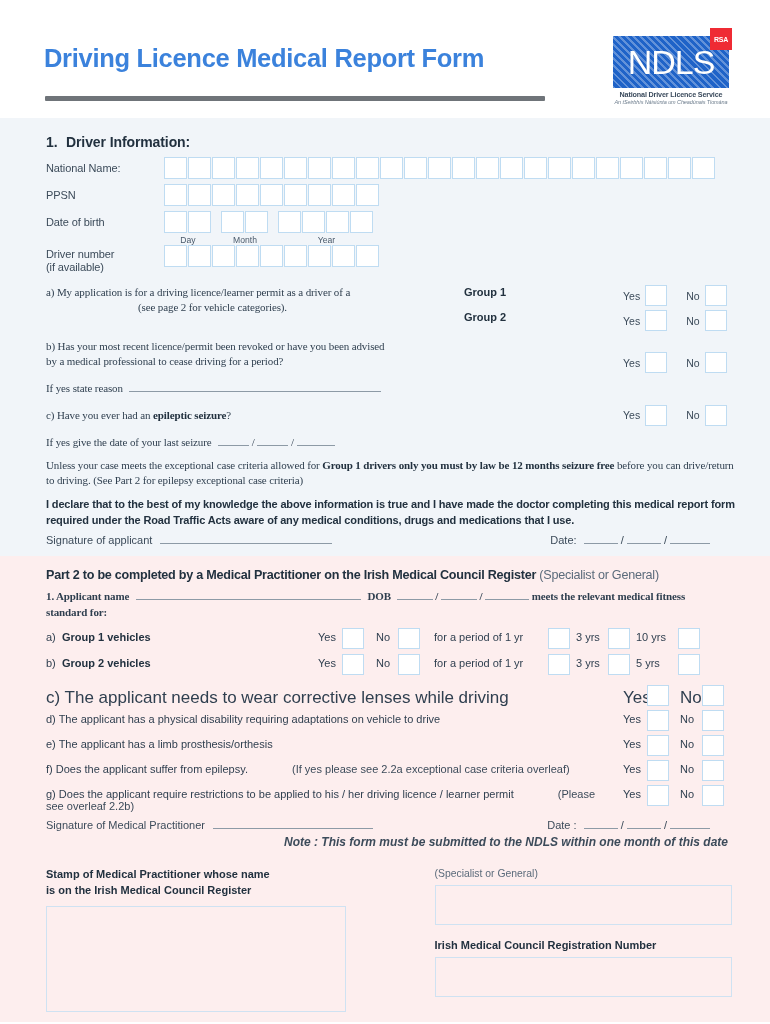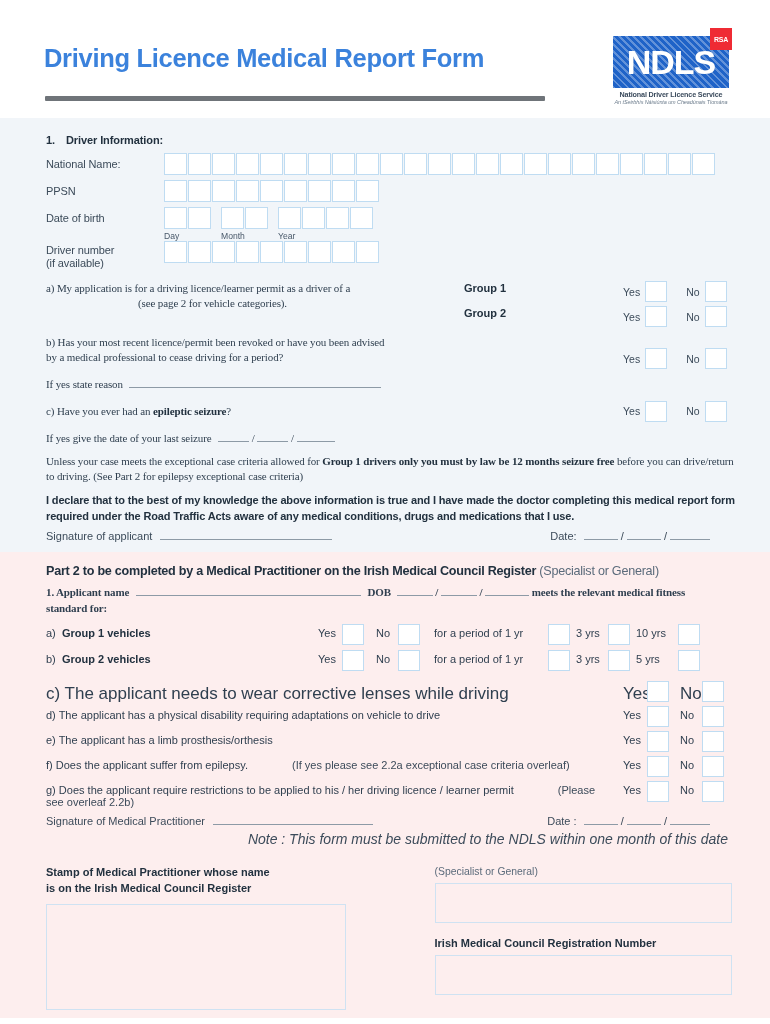--- a/index.html
+++ b/index.html
@@ -30,66 +30,66 @@
     background: #ef2b34; color: #ffffff; font-size: 7px; font-weight: bold;
     display: flex; align-items: center; justify-content: center; letter-spacing: -0.2px;
   }
   .logo-box {
     position: absolute; left: 8px; top: 8px; width: 116px; height: 52px;
     background: #1f63c8;
     background-image: repeating-linear-gradient(45deg, rgba(255,255,255,.30) 0 2px, rgba(255,255,255,0) 2px 5px);
     display: flex; align-items: center; justify-content: center;
   }
   .logo-text {
-    color: #ffffff; font-size: 34px; font-weight: bold; letter-spacing: -1px;
+    color: #ffffff; font-size: 34px; font-weight: normal; letter-spacing: -1px;
     line-height: 1; text-shadow: 0 0 1px rgba(0,0,0,.15); text-align: right;
   }
   .logo-sub1 {
     position: absolute; left: 8px; top: 62px; width: 116px; text-align: center;
     font-size: 7.2px; font-weight: bold; color: #3a4a5c; letter-spacing: -0.15px;
   }
   .logo-sub2 {
     position: absolute; left: 4px; top: 71px; width: 124px; text-align: center;
     font-size: 5.5px; font-style: italic; color: #6d7d8d; letter-spacing: -0.1px;
   }
 
   
   .part1 { background: #f1f5f9; padding: 16px 38px 10px 46px; }
   .part2 { background: #fdeeee; padding: 12px 38px 8px 46px; height: 466px; position: relative; }
 
   .part-head { font-size: 12.6px; font-weight: bold; color: #22313f; margin-bottom: 7px; letter-spacing: -0.25px; }
   .part-head .light { font-weight: normal; color: #5b6b7b; }
-  .sub-head { font-size: 11px; font-weight: bold; color: #22313f; margin-bottom: 4px; letter-spacing: -0.1px; }
+  .sub-head { font-size: 14px; font-weight: bold; color: #22313f; margin-bottom: 4px; letter-spacing: -0.1px; }
   .sub-head .num { display: inline-block; width: 20px; }
 
   
   .field-row { display: flex; align-items: center; height: 27px; }
   .field-label { width: 118px; flex: 0 0 118px; font-size: 11px; color: #3c4b5a; letter-spacing: -0.1px; }
   .boxes { display: flex; }
   .cbox {
     width: 23px; height: 22px; border: 1.6px solid #bfdcf2; background: #ffffff;
     margin-right: 1px;
   }
   .gap { width: 9px; }
   .dob-capt { display: flex; margin-left: 118px; font-size: 8.6px; color: #49596a; }
-  .dob-capt span { display: inline-block; text-align: left; }
+  .dob-capt span { display: inline-block; text-align: center; }
 
   .twoline { line-height: 1.15; }
 
   
   .q { font-size: 11px; color: #2f3f4f; letter-spacing: -0.12px; line-height: 1.35; font-family: Liberation Serif, serif; }
   .q b { font-weight: bold; color: #22313f; }
   .qrow { position: relative; }
 
   .yn { display: flex; align-items: center; gap: 5px; font-size: 10.5px; color: #3c4b5a; }
   .ybox { width: 22px; height: 21px; border: 1.6px solid #bfdcf2; background: #ffffff; display: inline-block; }
 
   .rule { display: inline-block; border-bottom: 1px solid #8d9aa6; height: 11px; }
 
-  .note-i { font-style: italic; font-size: 14px; color: #3c4b5a; }
+  .note-i { font-style: italic; font-size: 12px; color: #3c4b5a; font-weight: bold; }
   .tiny { font-size: 11px; color: #3c4b5a; padding-left: 41px; }
 
   .decl { font-size: 11px; font-weight: bold; color: #22313f; line-height: 1.38; letter-spacing: -0.15px; }
 
   .sigrow { display: flex; align-items: flex-end; justify-content: space-between; font-size: 11px; color: #3c4b5a; }
 
   .stamp-box { border: 1px solid #cfe2f2; background: transparent; }
 </style>
 </head>
 <body>

